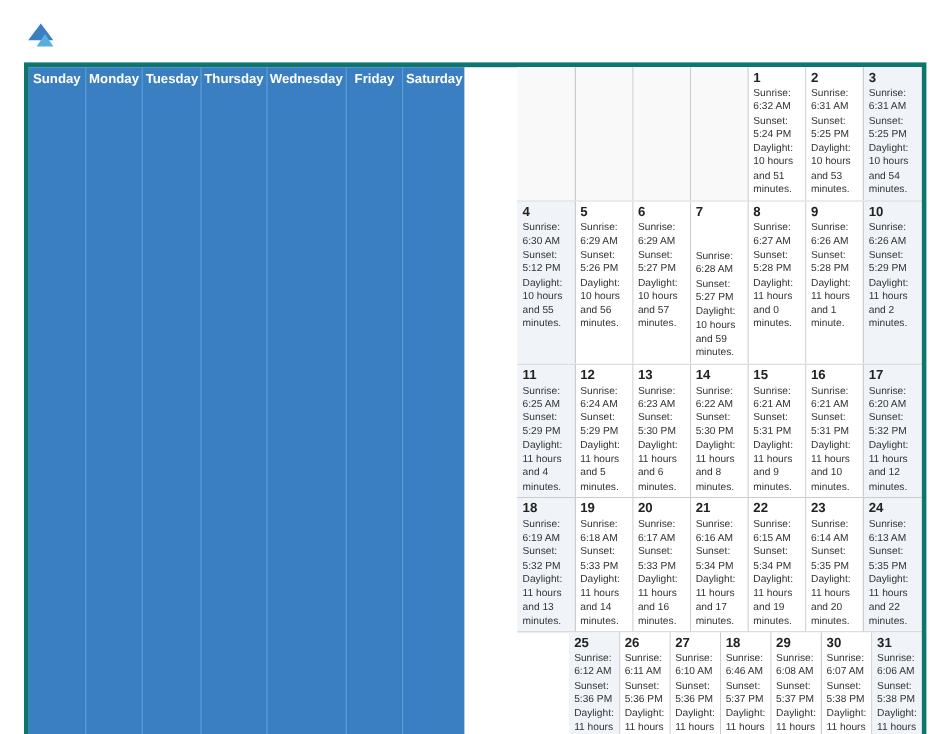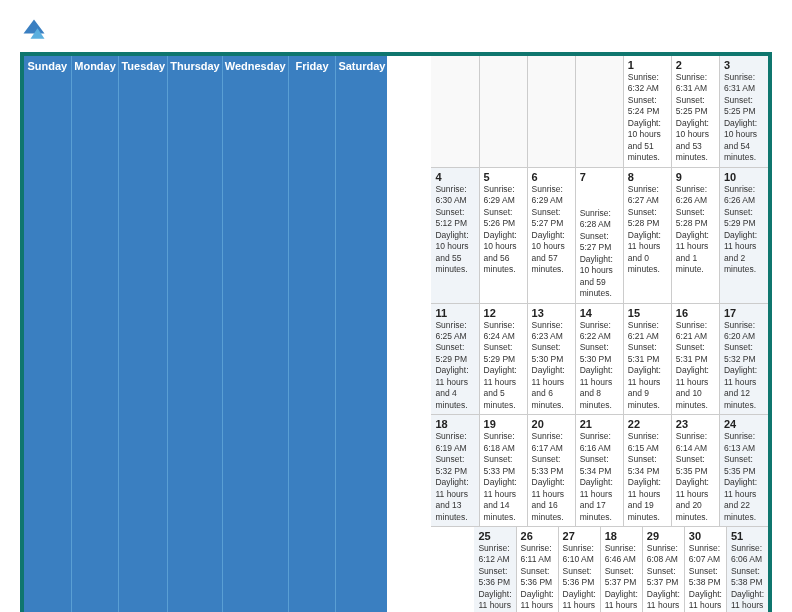--- a/index.html
+++ b/index.html
@@ -331,21 +331,21 @@
 Sunset: 5:37 PM
 Daylight: 11 hours and 29 minutes.</div>
           </div>
           <div class="cal-cell">
             <div class="day-num">30</div>
             <div class="day-info" style="white-space: pre-line;">Sunrise: 6:07 AM
 Sunset: 5:38 PM
 Daylight: 11 hours and 30 minutes.</div>
           </div>
           <div class="cal-cell shaded">
-            <div class="day-num">51</div>
+            <div class="day-num">31</div>
             <div class="day-info" style="white-space: pre-line;">Sunrise: 6:06 AM
 Sunset: 5:38 PM
 Daylight: 11 hours and 32 minutes.</div>
           </div>
         </div>
       </div>
   </div>
 </div>
 
 </body></html>

